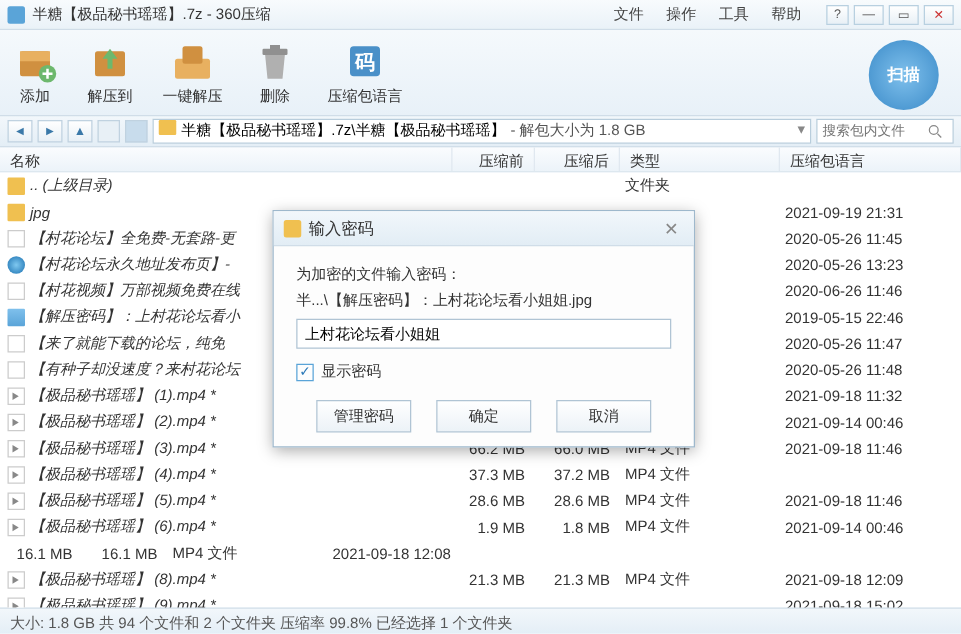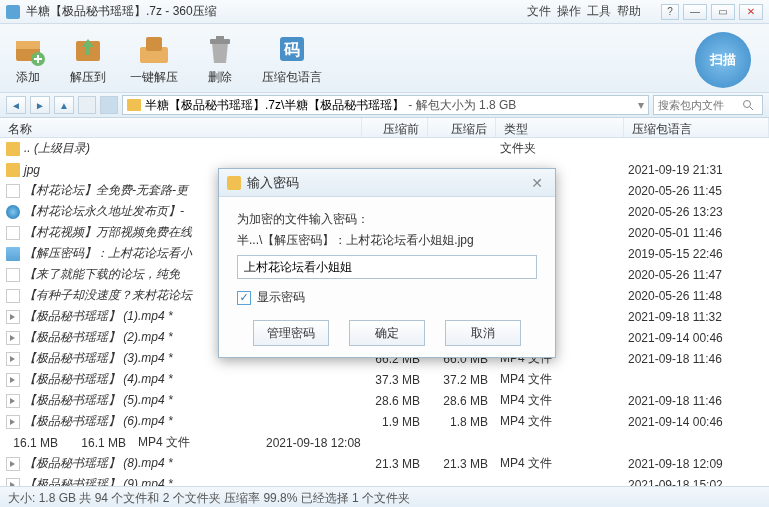--- a/index.html
+++ b/index.html
@@ -1,39 +1,39 @@
 <!DOCTYPE html>
 <html><head>
 <meta charset="utf-8">
 <style>
 * { margin: 0; padding: 0; box-sizing: border-box; font-family: "Microsoft YaHei", Arial, sans-serif; }
 body { width: 769px; height: 507px; background: #f5f9fc; overflow: hidden; position: relative; font-size: 12px; }
 
 .titlebar { height: 24px; background: linear-gradient(#f8fbfd,#eaf2f8); display: flex; align-items: center; padding: 0 6px; border-bottom: 1px solid #d0dde8; }
 .titlebar .app-icon { width: 14px; height: 14px; background: #5aa4d8; border-radius: 2px; margin-right: 6px; }
 .titlebar .title { flex: 1; color: #333; font-size: 12px; }
-.titlebar .menu { display: flex; gap: 6px; color: #444; margin-right: 20px; }
+.titlebar .menu { display: flex; gap: 18px; color: #444; margin-right: 20px; }
 .titlebar .menu span { cursor: default; }
 .winbtns { display: flex; gap: 4px; }
 .winbtn { width: 24px; height: 16px; border: 1px solid #b8d0e0; background: linear-gradient(#fff,#e8f0f6); display:flex; align-items:center; justify-content:center; font-size:10px; color:#555; }
 .winbtn.help { width: 18px; }
 .winbtn.close { color:#c33; }
 
 .toolbar { height: 68px; background: linear-gradient(#f5f9fc,#e8f1f8); display:flex; align-items:center; padding: 4px 10px; position: relative; }
 .tool { display:flex; flex-direction:column; align-items:center; margin-right: 24px; cursor:default; }
 .tool .icon { width: 36px; height: 36px; margin-bottom: 2px; display:flex; align-items:center; justify-content:center; }
 .tool .label { font-size: 12px; color: #333; }
 .scan-badge { position:absolute; right:18px; top:8px; width:56px; height:56px; border-radius:50%; background: radial-gradient(#7fc0ec,#3a8ac8); display:flex; align-items:center; justify-content:center; }
 .scan-badge span { color:#fff; font-size:13px; font-weight:bold; }
 
 .navbar { height: 26px; background: linear-gradient(#f2f7fb,#e4eef6); border-top:1px solid #d0dde8; border-bottom:1px solid #c6d6e3; display:flex; align-items:center; padding:0 6px; gap:4px; }
 .navbtn { width:20px; height:18px; border:1px solid #c0d2e0; background:linear-gradient(#fff,#e8f0f6); display:flex; align-items:center; justify-content:center; font-size:10px; color:#3a78a8; }
 .viewbtn { width:18px; height:18px; border:1px solid #c0d2e0; background:#e8f0f6; }
 .viewbtn.active { background:#c8dcec; }
-.path-box { flex:1; height:20px; background:#fff; border:1px solid #b8cddc; display:flex; align-items:center; padding:0 4px; gap:4px; overflow:hidden; }
+.path-box { flex:1; height:20px; background:#fff; border:1px solid #b8cddc; display:flex; align-items:flex-start; padding:0 4px; gap:4px; overflow:hidden; }
 .path-box .folder-mini { width:14px; height:12px; background:#f0c050; border-radius:1px; }
 .path-box .sep { color:#888; }
 .search-box { width:110px; height:20px; background:#fff; border:1px solid #b8cddc; display:flex; align-items:center; padding:0 4px; gap:4px; }
 .search-box input { border:none; outline:none; width:80px; font-size:11px; color:#666; }
 .search-box .mag { width:12px; height:12px; }
 
 .list-header { height: 20px; background:linear-gradient(#fafcfe,#ecf3f9); border-bottom:1px solid #d6e2ec; display:flex; font-size:12px; color:#333; }
 .list-header div { padding:3px 8px; border-right:1px solid #e0e8f0; }
 .col-name { width:362px; }
 .col-before { width:66px; text-align:right; }
@@ -219,21 +219,21 @@
       <div class="col-date">2020-05-26 13:23</div>
     </div>
     <div class="row">
       <div class="col-name">
         <div class="file-icon icon-txt"></div>
         <span>【村花视频】万部视频免费在线</span>
       </div>
       <div class="col-before"></div>
       <div class="col-after"></div>
       <div class="col-type"></div>
-      <div class="col-date">2020-05-01 11:46</div>
+      <div class="col-date">2020-06-26 11:46</div>
     </div>
     <div class="row">
       <div class="col-name">
         <div class="file-icon icon-img"></div>
         <span>【解压密码】：上村花论坛看小</span>
       </div>
       <div class="col-before"></div>
       <div class="col-after"></div>
       <div class="col-type"></div>
       <div class="col-date">2019-05-15 22:46</div>

